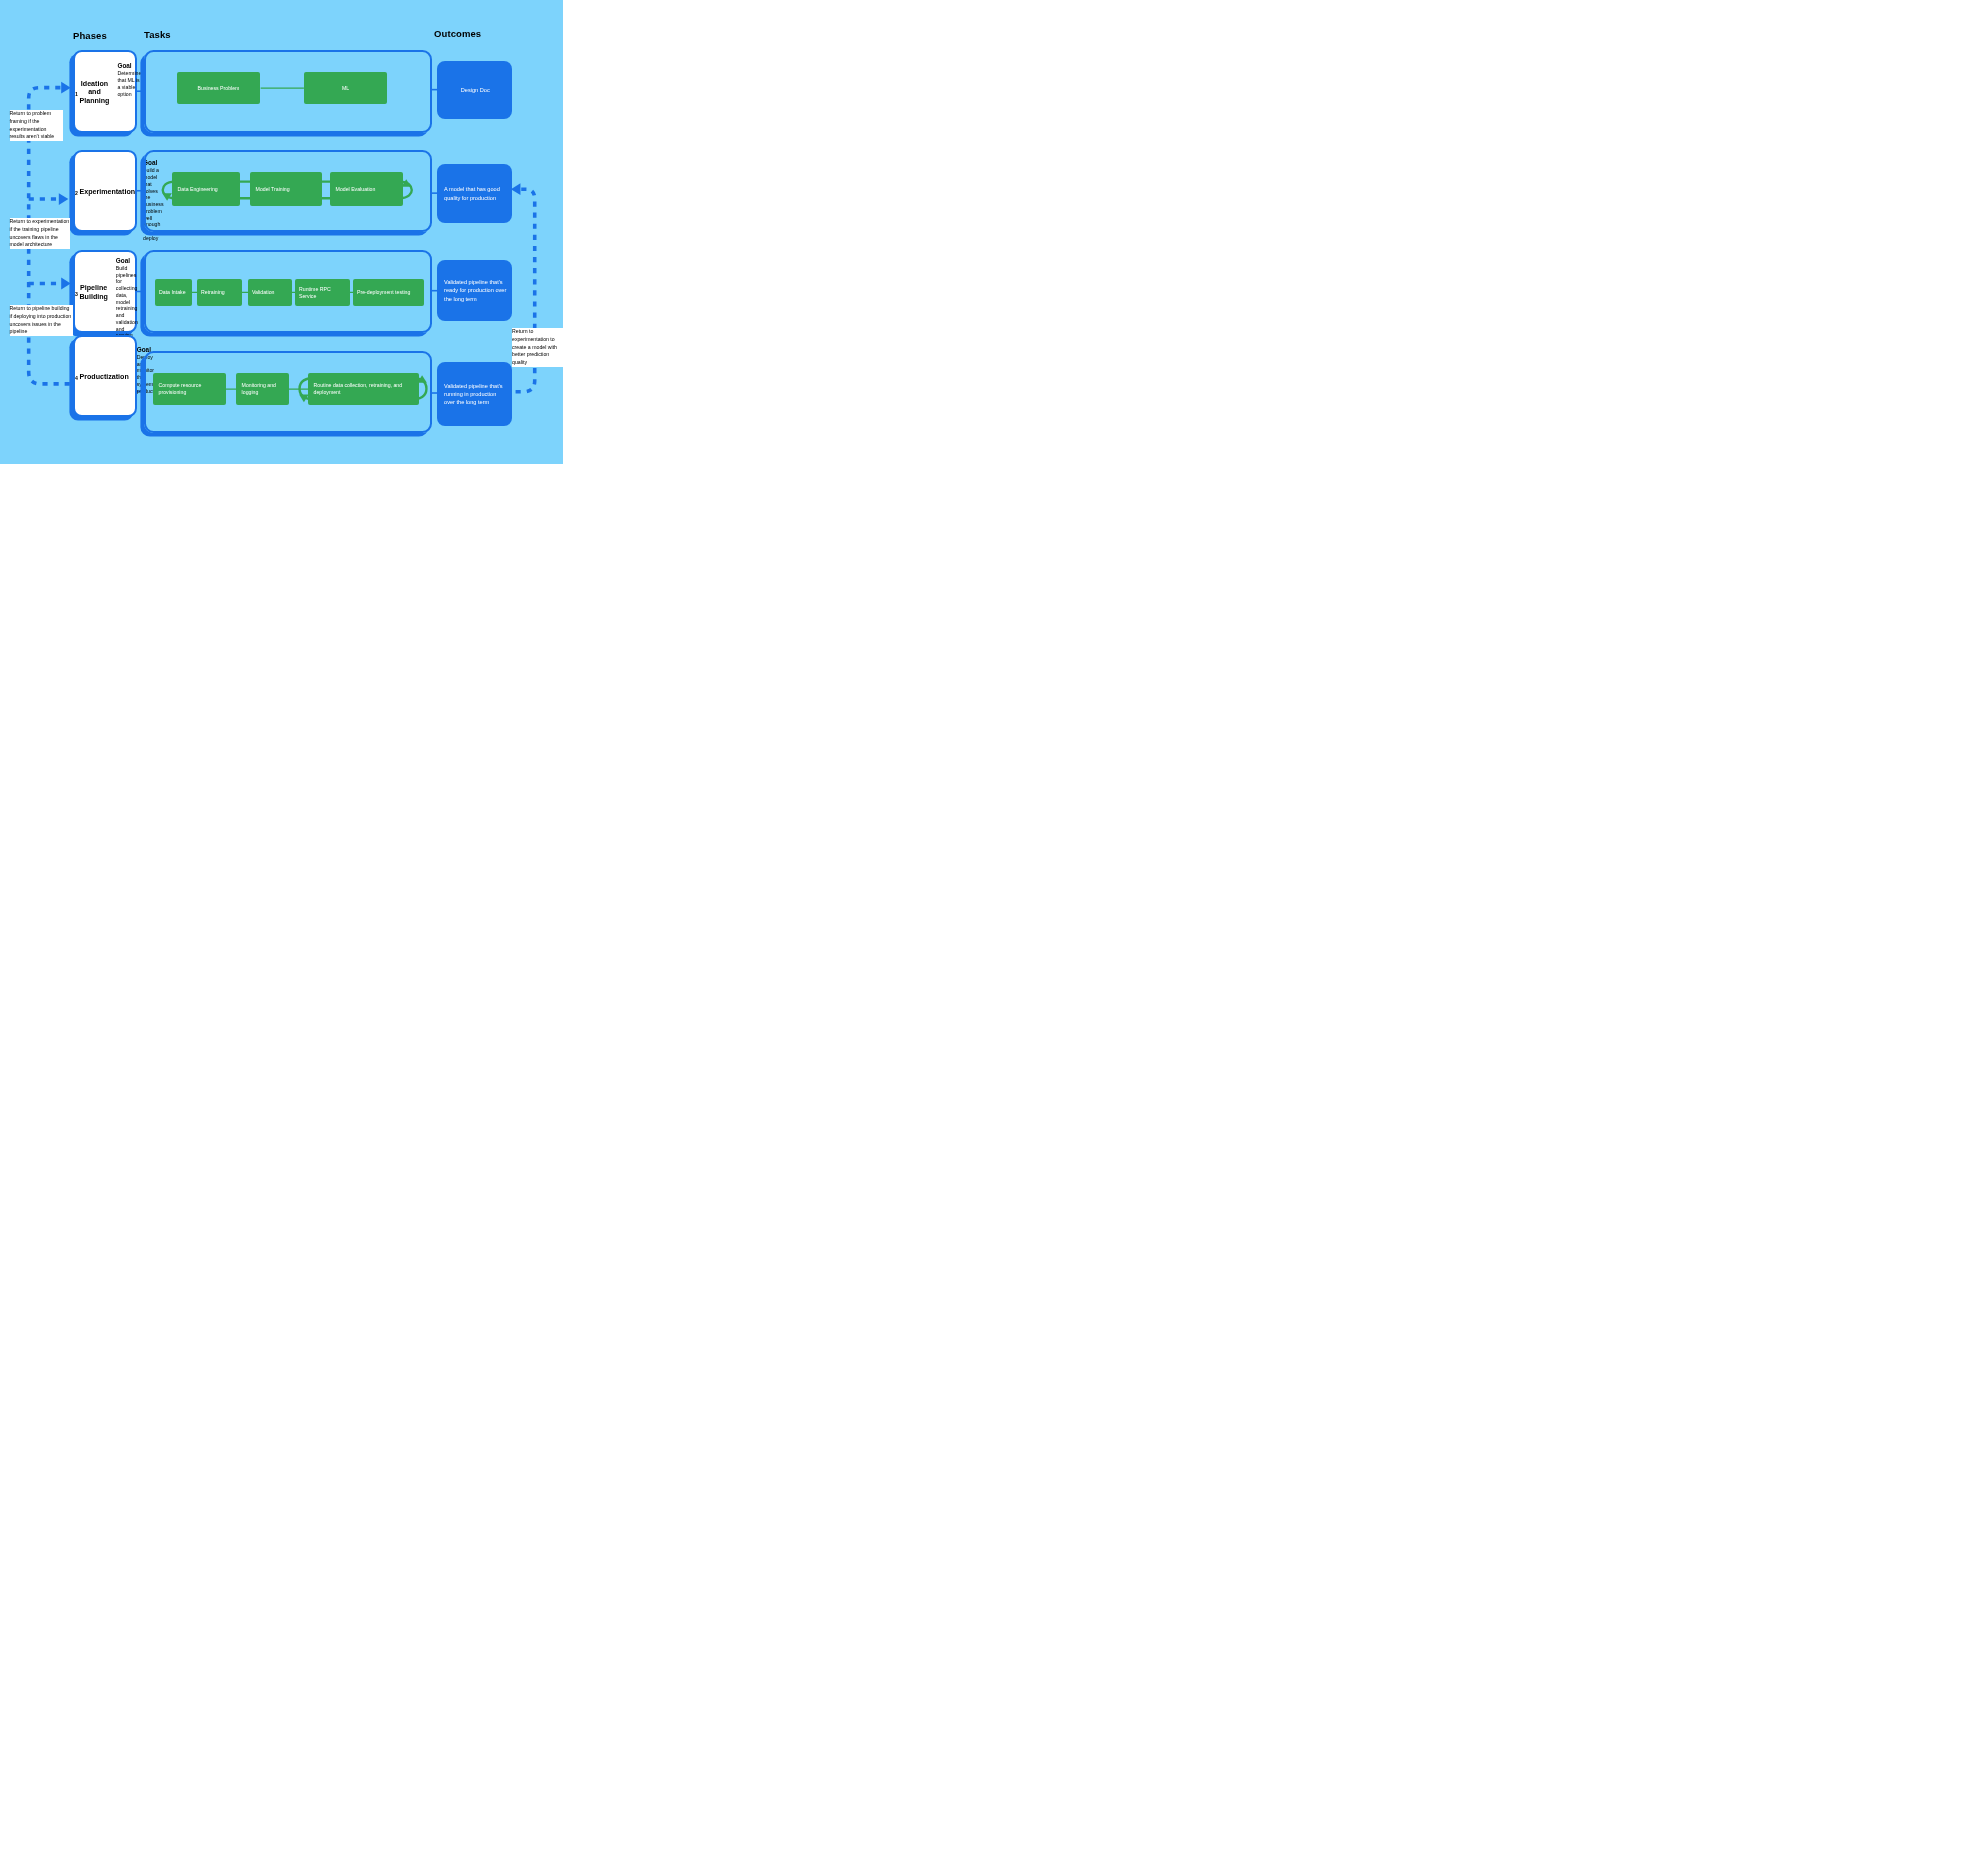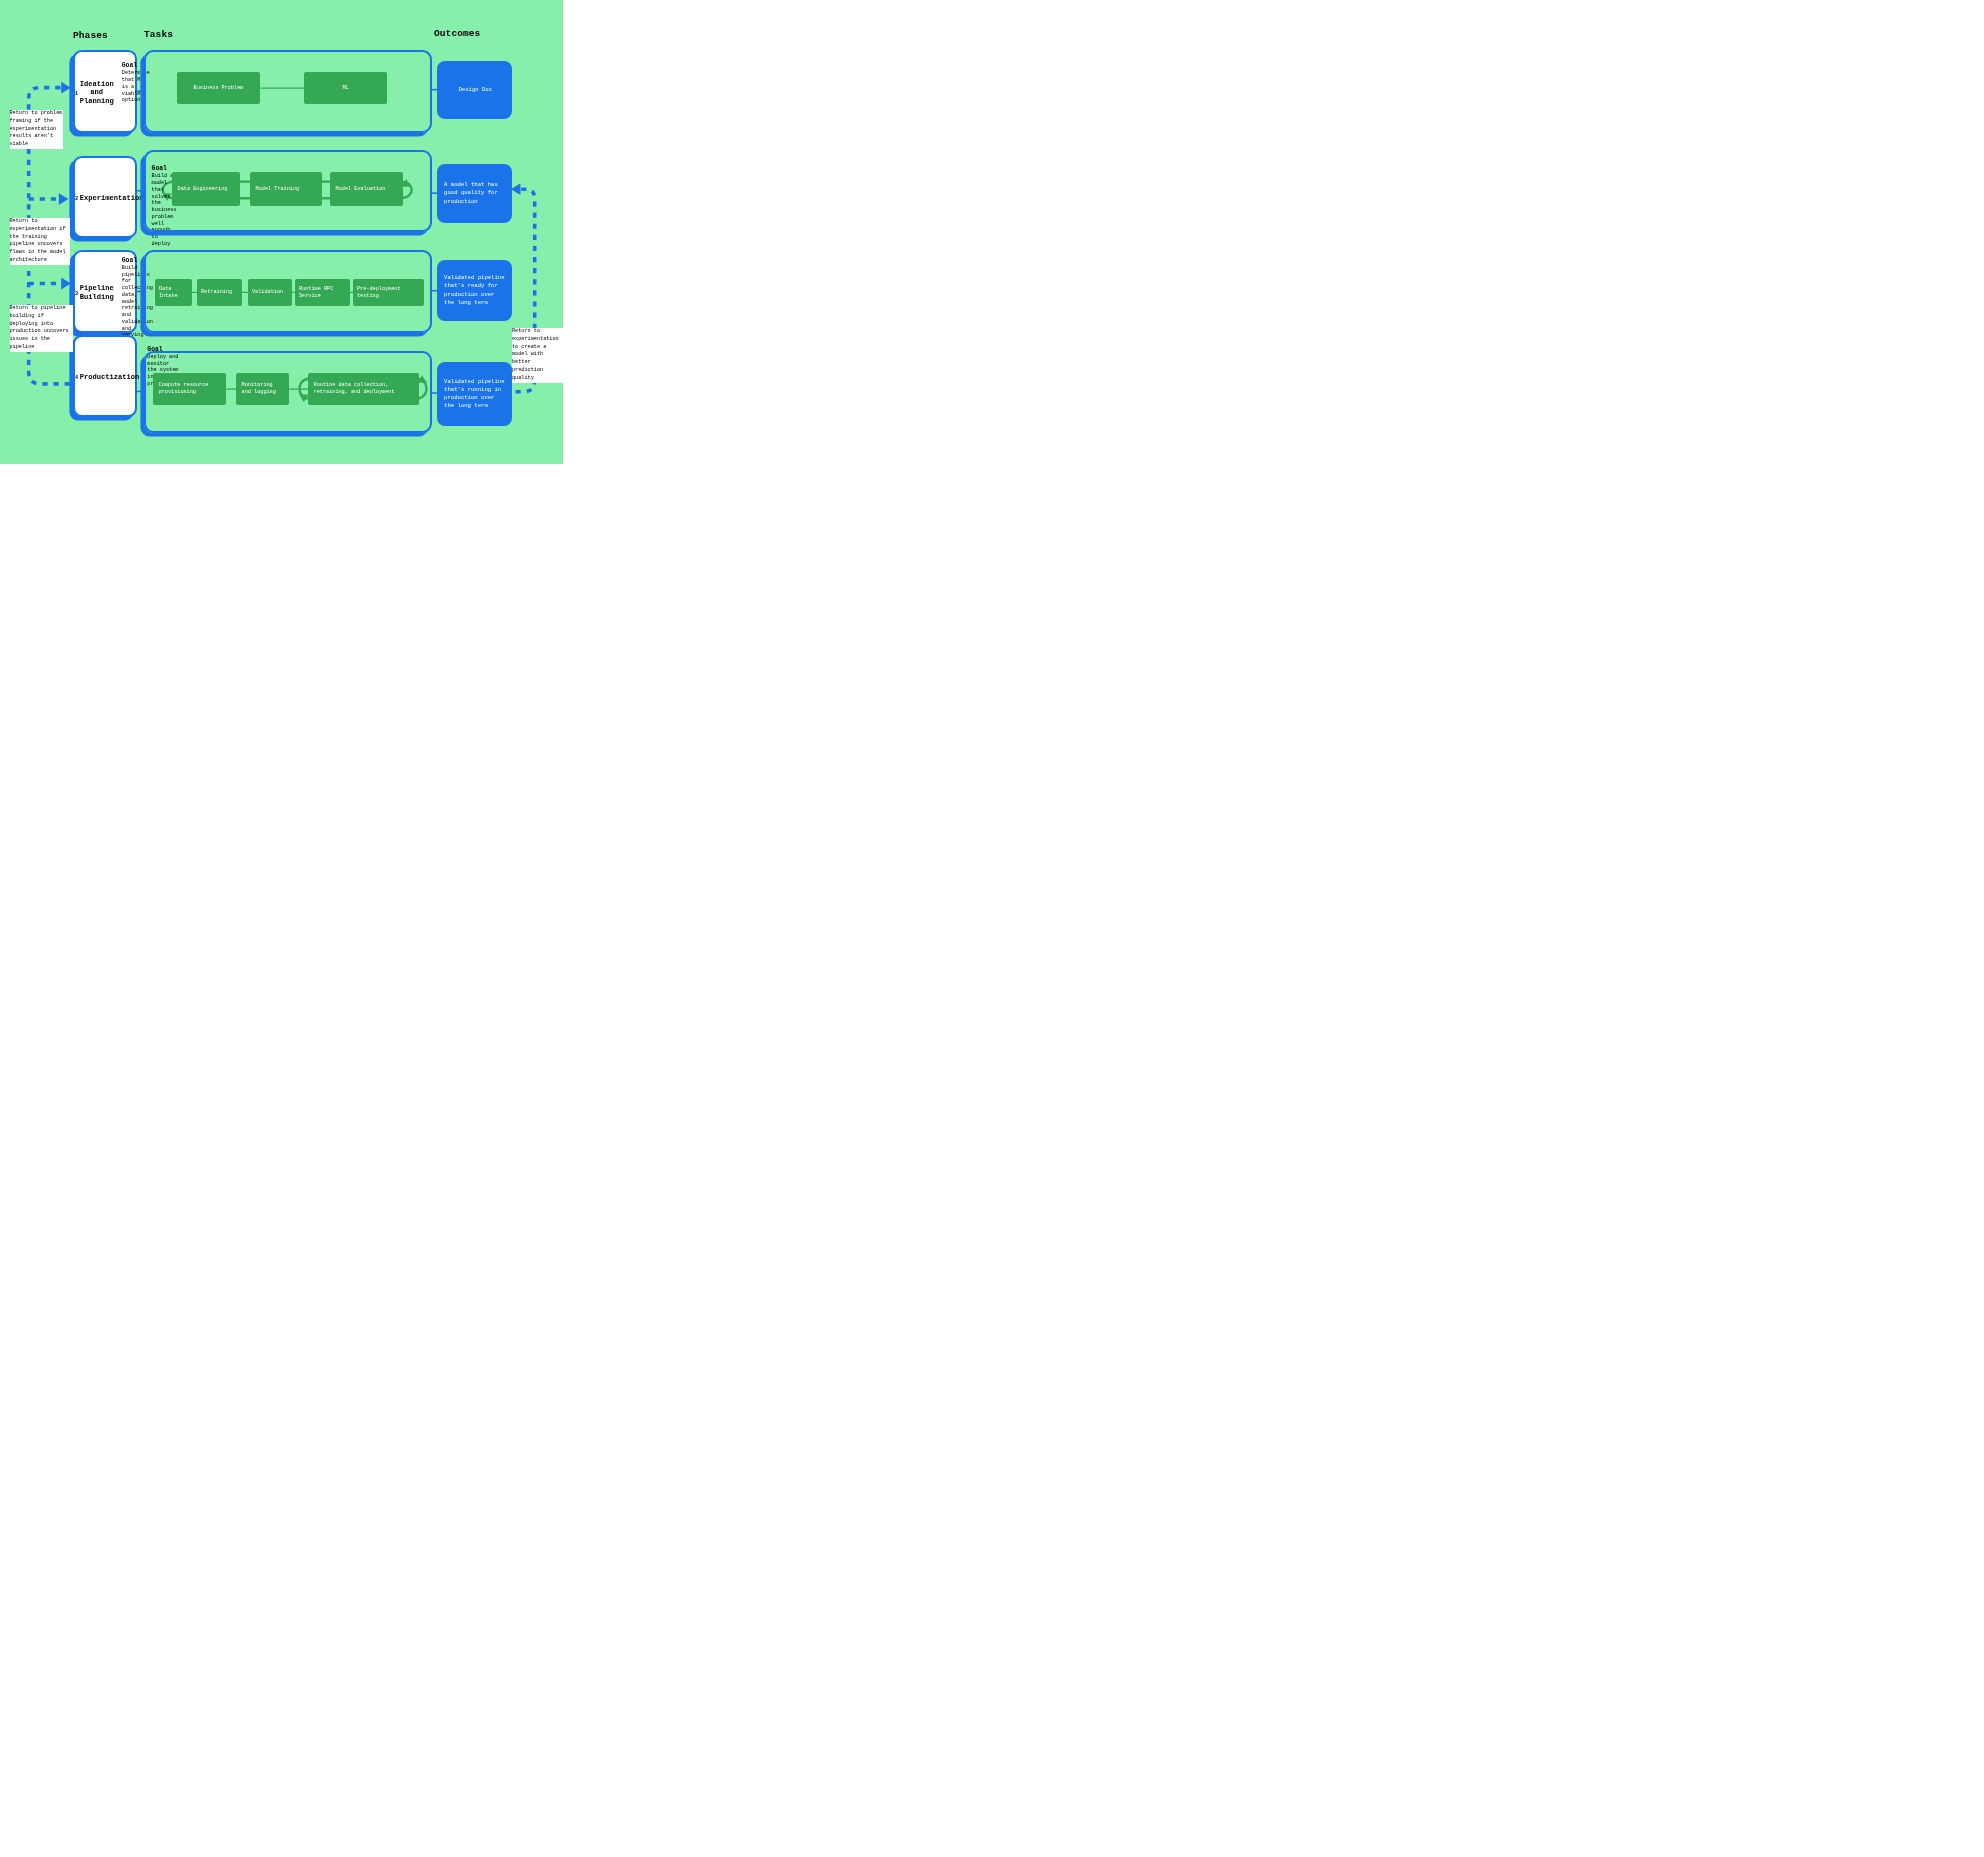--- a/index.html
+++ b/index.html
@@ -1,18 +1,18 @@
 <!DOCTYPE html>
 <html style="font-size:6.4px"><head>
 <meta charset="utf-8">
 <style>
   html,body{margin:0;padding:0;background:#ffffff;}
   .canvas{
-    position:relative;width:563px;height:464px;background:#86efac;overflow:hidden;
-    font-family:Liberation Mono, monospace;color:#000;
+    position:relative;width:563px;height:464px;background:#7dd3fc;overflow:hidden;
+    font-family:Liberation Sans, sans-serif;color:#000;
   }
   .hdr{position:absolute;font-size:9.5px;font-weight:700;letter-spacing:0.1px;}
   svg.wires{position:absolute;left:0;top:0;z-index:1;}
   
   .phase{
     position:absolute;left:73px;width:64px;box-sizing:border-box;z-index:2;
     background:#fff;border:2px solid #1a73e8;border-radius:8.7px;
     box-shadow:-3.6px 3.6px 0 0 #1a73e8;
     display:flex;flex-direction:row;align-items:center;
   }
@@ -107,21 +107,21 @@
 
   <div class="phase" style="top:50px;height:83px;">
     <div class="num">1</div>
     <div class="title">Ideation and Planning</div>
     <div class="goalwrap">
       <div class="goallbl">Goal</div>
       <div class="goaltxt">Determine that ML is a viable option</div>
     </div>
   </div>
 
-  <div class="phase" style="top:156px;height:82px;">
+  <div class="phase" style="top:150px;height:82px;">
     <div class="num">2</div>
     <div class="title">Experimentation</div>
     <div class="goalwrap" style="margin-top:7.1px;">
       <div class="goallbl">Goal</div>
       <div class="goaltxt">Build a model that solves the business problem well enough to deploy</div>
     </div>
   </div>
 
   <div class="phase" style="top:250px;height:83px;">
     <div class="num">3</div>

